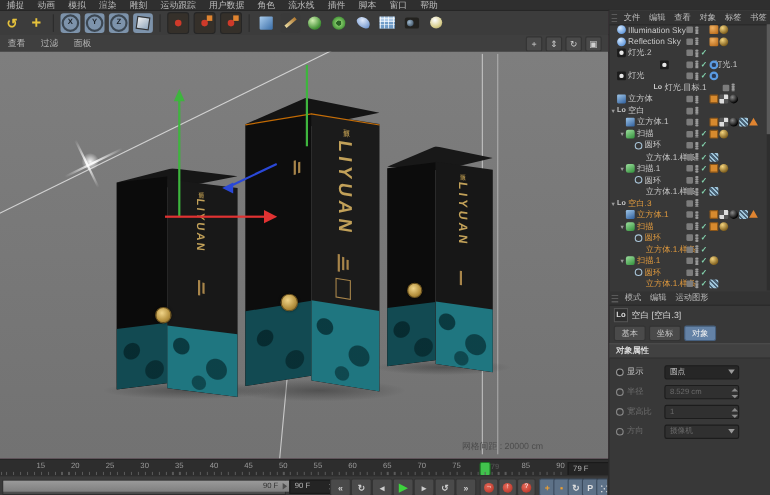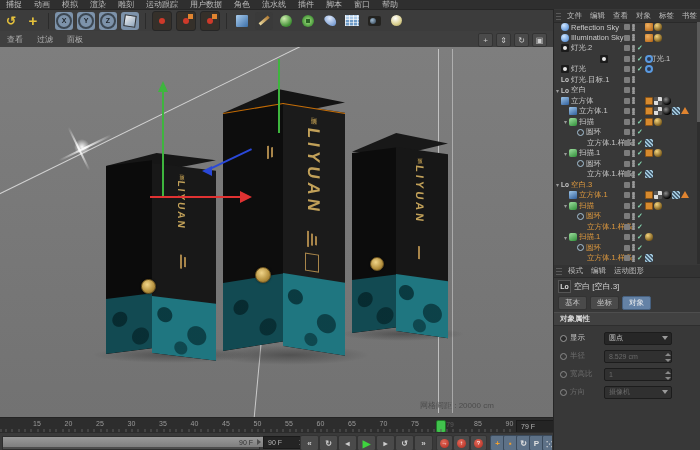--- a/index.html
+++ b/index.html
@@ -432,40 +432,40 @@
         <div class="pmenu-item">编辑</div>
         <div class="pmenu-item">查看</div>
         <div class="pmenu-item">对象</div>
         <div class="pmenu-item">标签</div>
         <div class="pmenu-item">书签</div>
       </div>
     <div id="om-rows">
         <div class="orow" style="padding-left: 0px;">
           <div class="oarr"></div>
           <div class="oicn i-sky x"></div>
-          <div class="olab">Reflection Sky</div>
+          <div class="olab">Illumination Sky</div>
           <div class="oright" style="left: 70px; position: absolute;">
             <div class="osq"></div>
             <div class="odots">
               <i></i>
               <i></i>
               <i></i>
               <i></i>
             </div>
             <div class="ochk"></div>
             <div class="otags">
               <div class="tag t-mat-orange"></div>
               <div class="tag t-mat-gold"></div>
             </div>
           </div>
         </div>
         <div class="orow" style="padding-left: 0px;">
           <div class="oarr"></div>
           <div class="oicn i-sky x"></div>
-          <div class="olab">Illumination Sky</div>
+          <div class="olab">Reflection Sky</div>
           <div class="oright" style="left: 70px; position: absolute;">
             <div class="osq"></div>
             <div class="odots">
               <i></i>
               <i></i>
               <i></i>
               <i></i>
             </div>
             <div class="ochk"></div>
             <div class="otags">
@@ -519,70 +519,70 @@
               <i></i>
               <i></i>
               <i></i>
             </div>
             <div class="ochk">✓</div>
             <div class="otags">
               <div class="tag t-target"></div>
             </div>
           </div>
         </div>
-        <div class="orow" style="padding-left: 0px;">
+        <div class="orow" style="padding-left: 0px; margin-left: 33px;">
           <div class="oarr"></div>
           <div class="oicn i-null x">Lo</div>
           <div class="olab">灯光.目标.1</div>
           <div class="oright" style="left: 70px; position: absolute;">
             <div class="osq"></div>
             <div class="odots">
               <i></i>
               <i></i>
               <i></i>
               <i></i>
             </div>
             <div class="ochk"></div>
             <div class="otags"></div>
+          </div>
+        </div>
+        <div class="orow" style="padding-left: 0px;">
+          <div class="oarr"></div>
+          <div class="oicn i-cube x"></div>
+          <div class="olab">立方体</div>
+          <div class="oright" style="left: 70px; position: absolute;">
+            <div class="osq"></div>
+            <div class="odots">
+              <i></i>
+              <i></i>
+              <i></i>
+              <i></i>
+            </div>
+            <div class="ochk"></div>
+            <div class="otags">
+              <div class="tag t-key"></div>
+              <div class="tag t-uvw"></div>
+              <div class="tag t-mat-black"></div>
+            </div>
           </div>
         </div>
         <div class="orow" style="padding-left: 0px;">
           <div class="oarr">▾</div>
           <div class="oicn i-null x">Lo</div>
           <div class="olab">空白</div>
           <div class="oright" style="left: 70px; position: absolute;">
             <div class="osq"></div>
             <div class="odots">
               <i></i>
               <i></i>
               <i></i>
               <i></i>
             </div>
             <div class="ochk"></div>
             <div class="otags"></div>
-          </div>
-        </div>
-        <div class="orow" style="padding-left: 0px;">
-          <div class="oarr"></div>
-          <div class="oicn i-cube x"></div>
-          <div class="olab">立方体</div>
-          <div class="oright" style="left: 70px; position: absolute;">
-            <div class="osq"></div>
-            <div class="odots">
-              <i></i>
-              <i></i>
-              <i></i>
-              <i></i>
-            </div>
-            <div class="ochk"></div>
-            <div class="otags">
-              <div class="tag t-key"></div>
-              <div class="tag t-uvw"></div>
-              <div class="tag t-mat-black"></div>
-            </div>
           </div>
         </div>
         <div class="orow" style="padding-left: 8px;">
           <div class="oarr"></div>
           <div class="oicn i-cube x"></div>
           <div class="olab">立方体.1</div>
           <div class="oright" style="left: 70px; position: absolute;">
             <div class="osq"></div>
             <div class="odots">
               <i></i>

